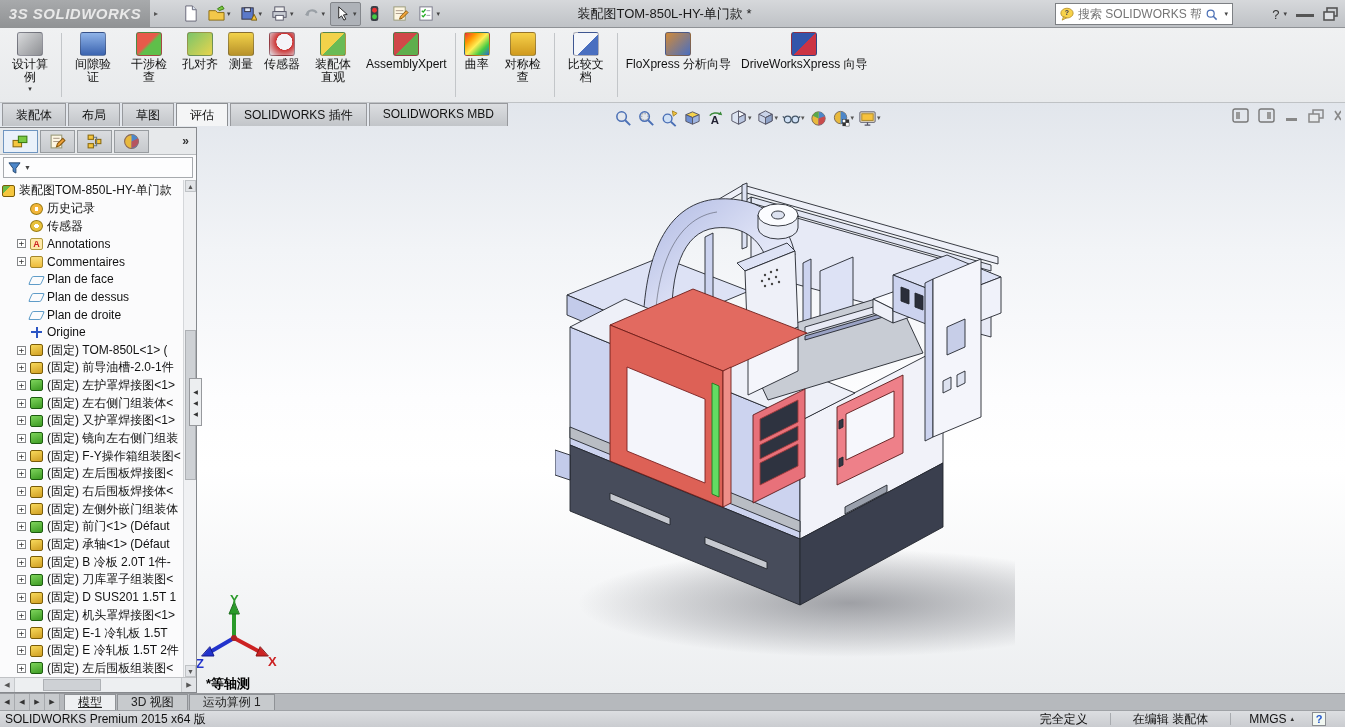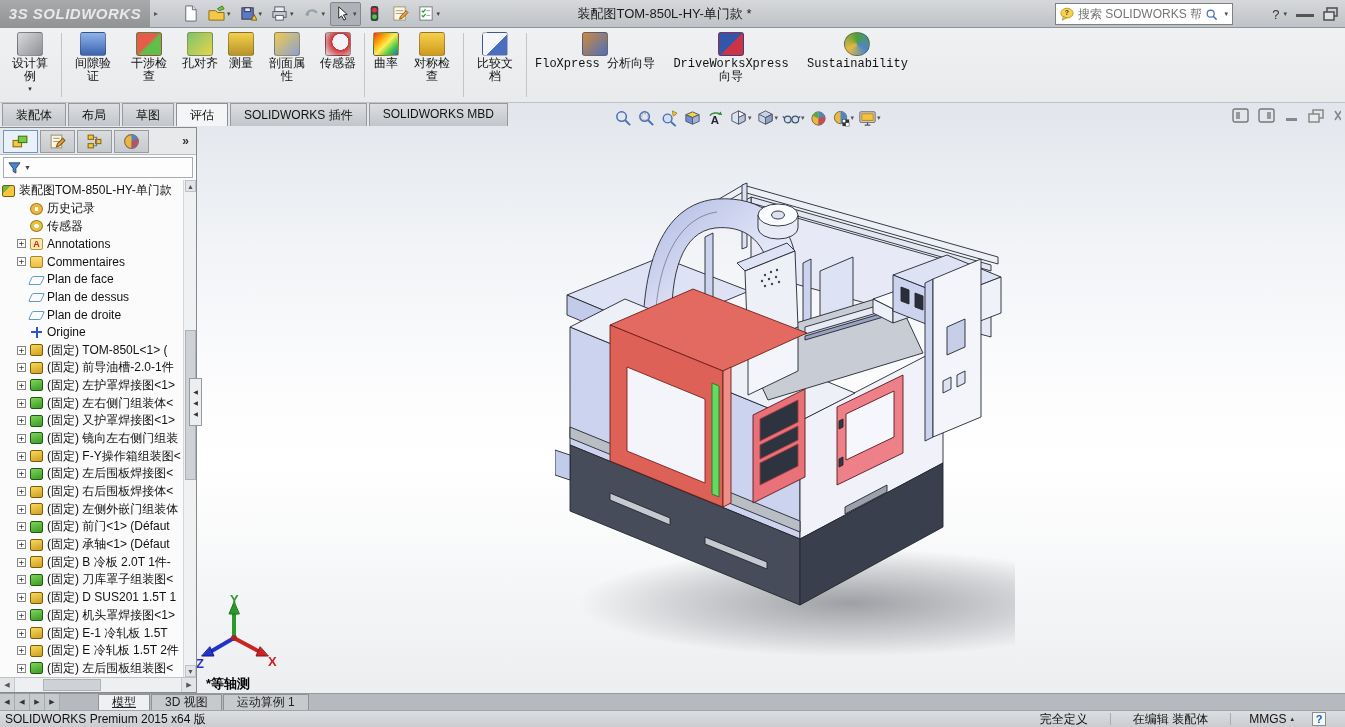--- a/index.html
+++ b/index.html
@@ -32,21 +32,21 @@
   .win-restore svg { width:16px; height:14px; display:block; }
 
   
   .command-manager { position:absolute; top:28px; left:0; right:0; height:75px;
     background:linear-gradient(#f0f1f2,#e8eaec); border-bottom:1px solid #bfc2c5;
     display:flex; align-items:stretch; padding-left:2px; z-index:19; }
   #cm-items { display:flex; align-items:stretch; }
   .cm-item { display:flex; flex-direction:column; align-items:center; justify-content:flex-start;
     padding:4px 5px 0; cursor:default; }
   .cmicon { width:26px; height:24px; border-radius:3px; margin-bottom:2px; border:1px solid rgba(40,40,60,.35); flex:none; }
-  .cm-label { font-size:12px; line-height:13px; text-align:center; color:#111; max-width:46px;font-family:Liberation Mono, monospace; }
+  .cm-label { font-size:12px; line-height:13px; text-align:center; color:#111; max-width:46px; }
   .cm-label.wide { max-width:132px; }
   .cm-caret { font-size:7px; color:#333; margin-top:1px; }
   .cm-sep { width:1px; background:#c3c6c9; margin:5px 3px; }
   
   .icon-design-study{background:linear-gradient(135deg,#d9dadc,#8e9094);}
   .icon-interference{background:linear-gradient(135deg,#e85a4a 45%,#5fbf4a 55%);}
   .icon-clearance{background:linear-gradient(#8fb3e8,#3b64b0);}
   .icon-hole-align{background:linear-gradient(135deg,#7cc56a,#e8d44d);}
   .icon-measure{background:linear-gradient(#f2d24a,#b8922a);}
   .icon-mass-props{background:linear-gradient(#f6dc6a,#caa22e);}
@@ -131,21 +131,21 @@
     justify-content:center; gap:4px; font-size:6px; color:#333; }
 
   .view-label { position:absolute; left:206px; top:675px; font-size:13px; font-weight:bold; color:#000; z-index:9; }
 
   #machine { position:absolute; left:555px; top:175px; width:460px; height:488px; z-index:2; }
   #triad { position:absolute; left:196px; top:592px; width:84px; height:84px; z-index:3; }
   #triad text { font-weight:bold; font-size:13px; }
 
   
   .doc-tabs { position:absolute; left:0; right:0; bottom:17px; height:17px; background:#b6b9bd;
-    display:flex; align-items:stretch; border-top:1px solid #97999d; z-index:15;gap:34px; }
+    display:flex; align-items:stretch; border-top:1px solid #97999d; z-index:15; }
   .nav-btn { width:15px; display:flex; align-items:center; justify-content:center; font-size:7px; color:#333;
     background:#c7cacd; border-right:1px solid #a6a9ad; }
   #doc-tab-list { display:flex; margin-left:4px; }
   .dtab { padding:0 13px; font-size:12px; display:flex; align-items:center; background:#c7cacd;
     border:1px solid #8f9296; border-bottom:none; margin-right:1px; color:#222; }
   .dtab.active { background:#eef0f2; text-decoration:underline; }
 
   
   .status-bar { position:absolute; left:0; right:0; bottom:0; height:17px;
     background:linear-gradient(#dcdee1,#caccd0); border-top:1px solid #9fa2a6;
@@ -301,27 +301,31 @@
         </div>
         <div class="cm-item">
           <div class="cmicon icon-hole-align"></div>
           <div class="cm-label">孔对齐</div>
         </div>
         <div class="cm-item">
           <div class="cmicon icon-measure"></div>
           <div class="cm-label">测量</div>
         </div>
         <div class="cm-item">
-          <div class="cmicon icon-section-props"></div>
-          <div class="cm-label">剖面属性</div>
-        </div>
-        <div class="cm-item">
           <div class="cmicon icon-sensor"></div>
           <div class="cm-label">传感器</div>
         </div>
+        <div class="cm-item">
+          <div class="cmicon icon-assembly-visual"></div>
+          <div class="cm-label">装配体直观</div>
+        </div>
+        <div class="cm-item">
+          <div class="cmicon icon-assembly-xpert"></div>
+          <div class="cm-label wide">AssemblyXpert</div>
+        </div>
         <div class="cm-sep"></div>
         <div class="cm-item">
           <div class="cmicon icon-curvature"></div>
           <div class="cm-label">曲率</div>
         </div>
         <div class="cm-item">
           <div class="cmicon icon-symmetry-check"></div>
           <div class="cm-label">对称检查</div>
         </div>
         <div class="cm-sep"></div>
@@ -330,24 +334,20 @@
           <div class="cm-label">比较文档</div>
         </div>
         <div class="cm-sep"></div>
         <div class="cm-item">
           <div class="cmicon icon-floxpress"></div>
           <div class="cm-label wide">FloXpress 分析向导</div>
         </div>
         <div class="cm-item">
           <div class="cmicon icon-driveworksxpress"></div>
           <div class="cm-label wide">DriveWorksXpress 向导</div>
-        </div>
-        <div class="cm-item">
-          <div class="cmicon icon-sustainability"></div>
-          <div class="cm-label wide">Sustainability</div>
         </div>
       </div>
   </div>
 
   <div id="ribbon-tabs">
       <div class="rtab">装配体</div>
       <div class="rtab">布局</div>
       <div class="rtab">草图</div>
       <div class="rtab active">评估</div>
       <div class="rtab">SOLIDWORKS 插件</div>

